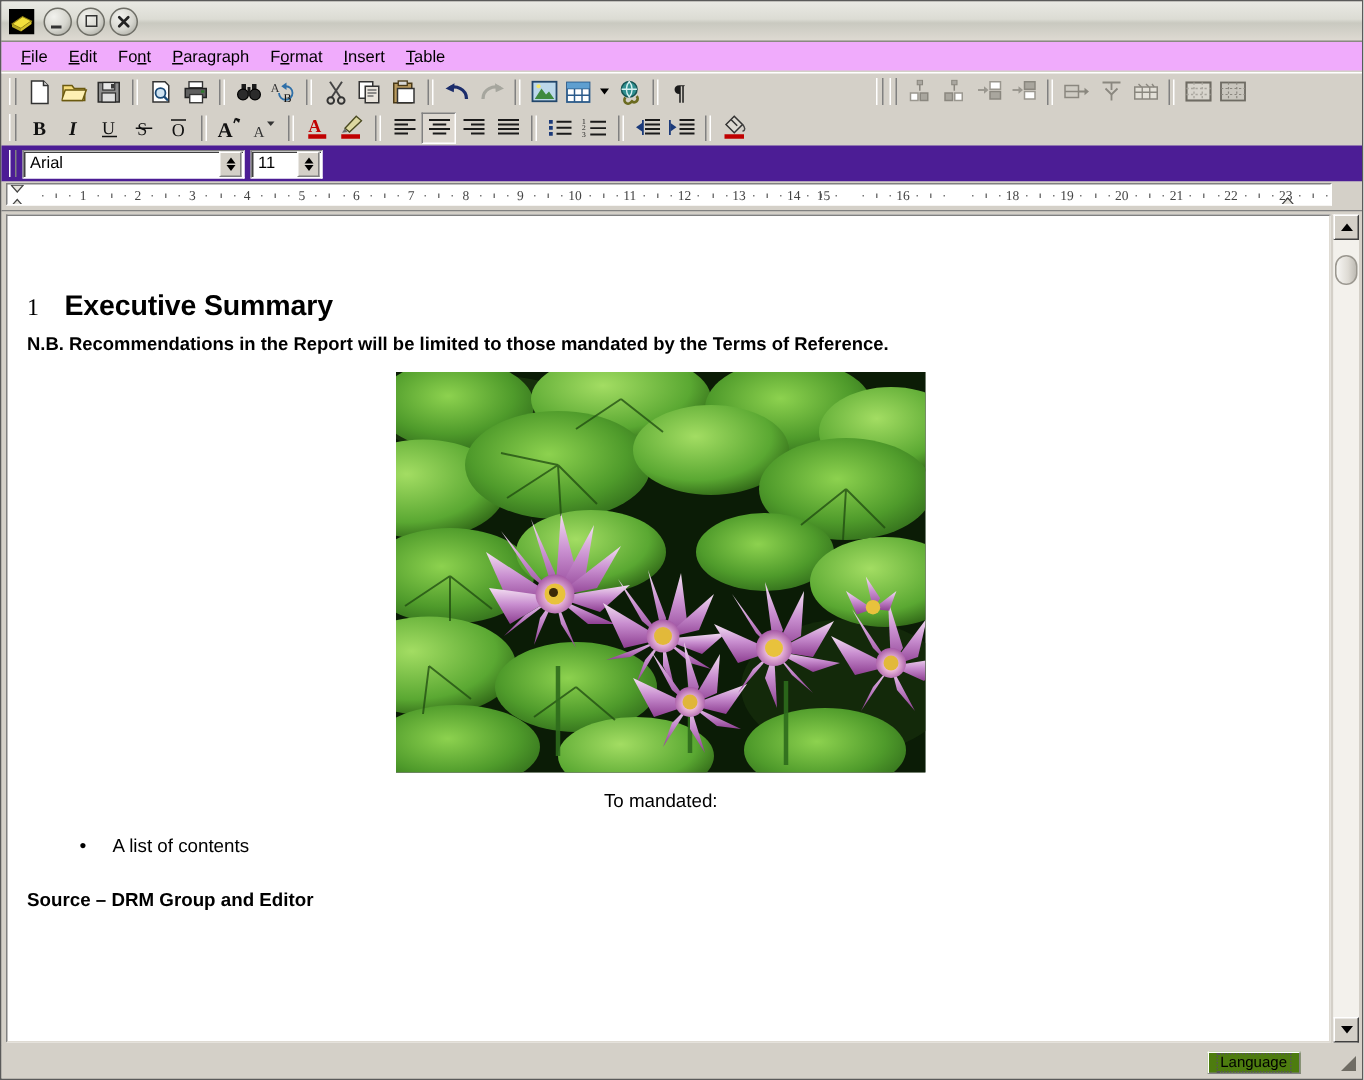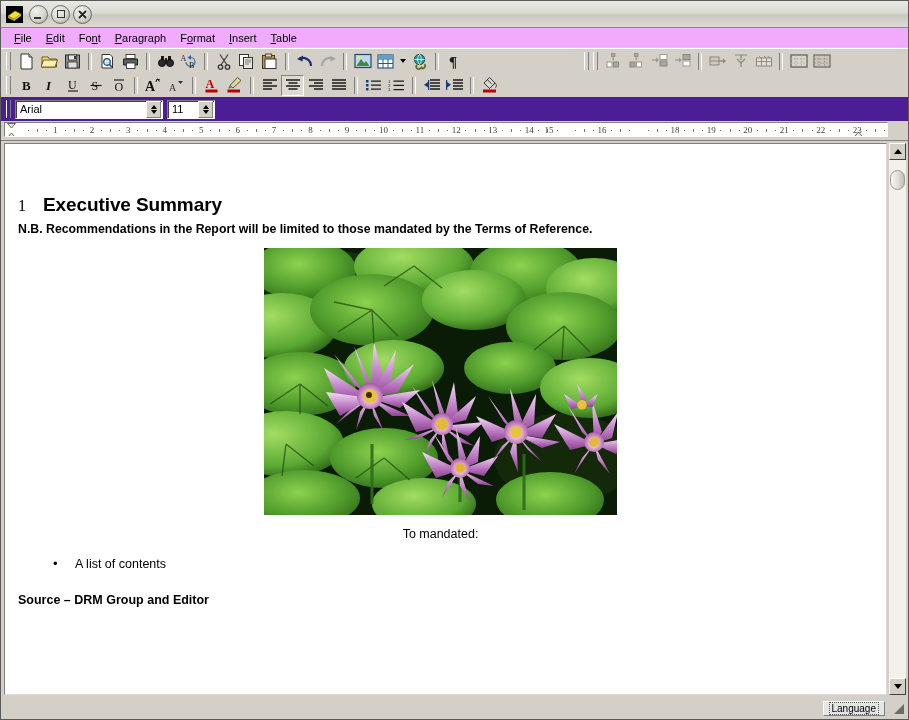--- a/index.html
+++ b/index.html
@@ -371,28 +371,28 @@
     background: #d4d0c8;
     display: flex; align-items: center;
     justify-content: flex-end;
     padding-right: 2px;
     flex: none;
     position: relative;
   }
   .lang-btn {
     height: 15px;
     padding: 0 5px;
-    background: #e5e5e5;
+    background: #4d7c0f;
     border: 1px solid #ffffff;
     border-right-color:#808080; border-bottom-color:#808080;
     font-size: 10px;
     color: #000;
     display: flex; align-items: center;
     box-sizing: border-box;
-    margin-right: 6px;
+    margin-right: 24px;
   }
   .lang-inner {
     border: 1px dotted #555;
     padding: 0 2px;
     line-height: 11px;
   }
   .resize-grip {
     width: 14px; height: 14px;
     position: relative;
     margin-right: 1px;

